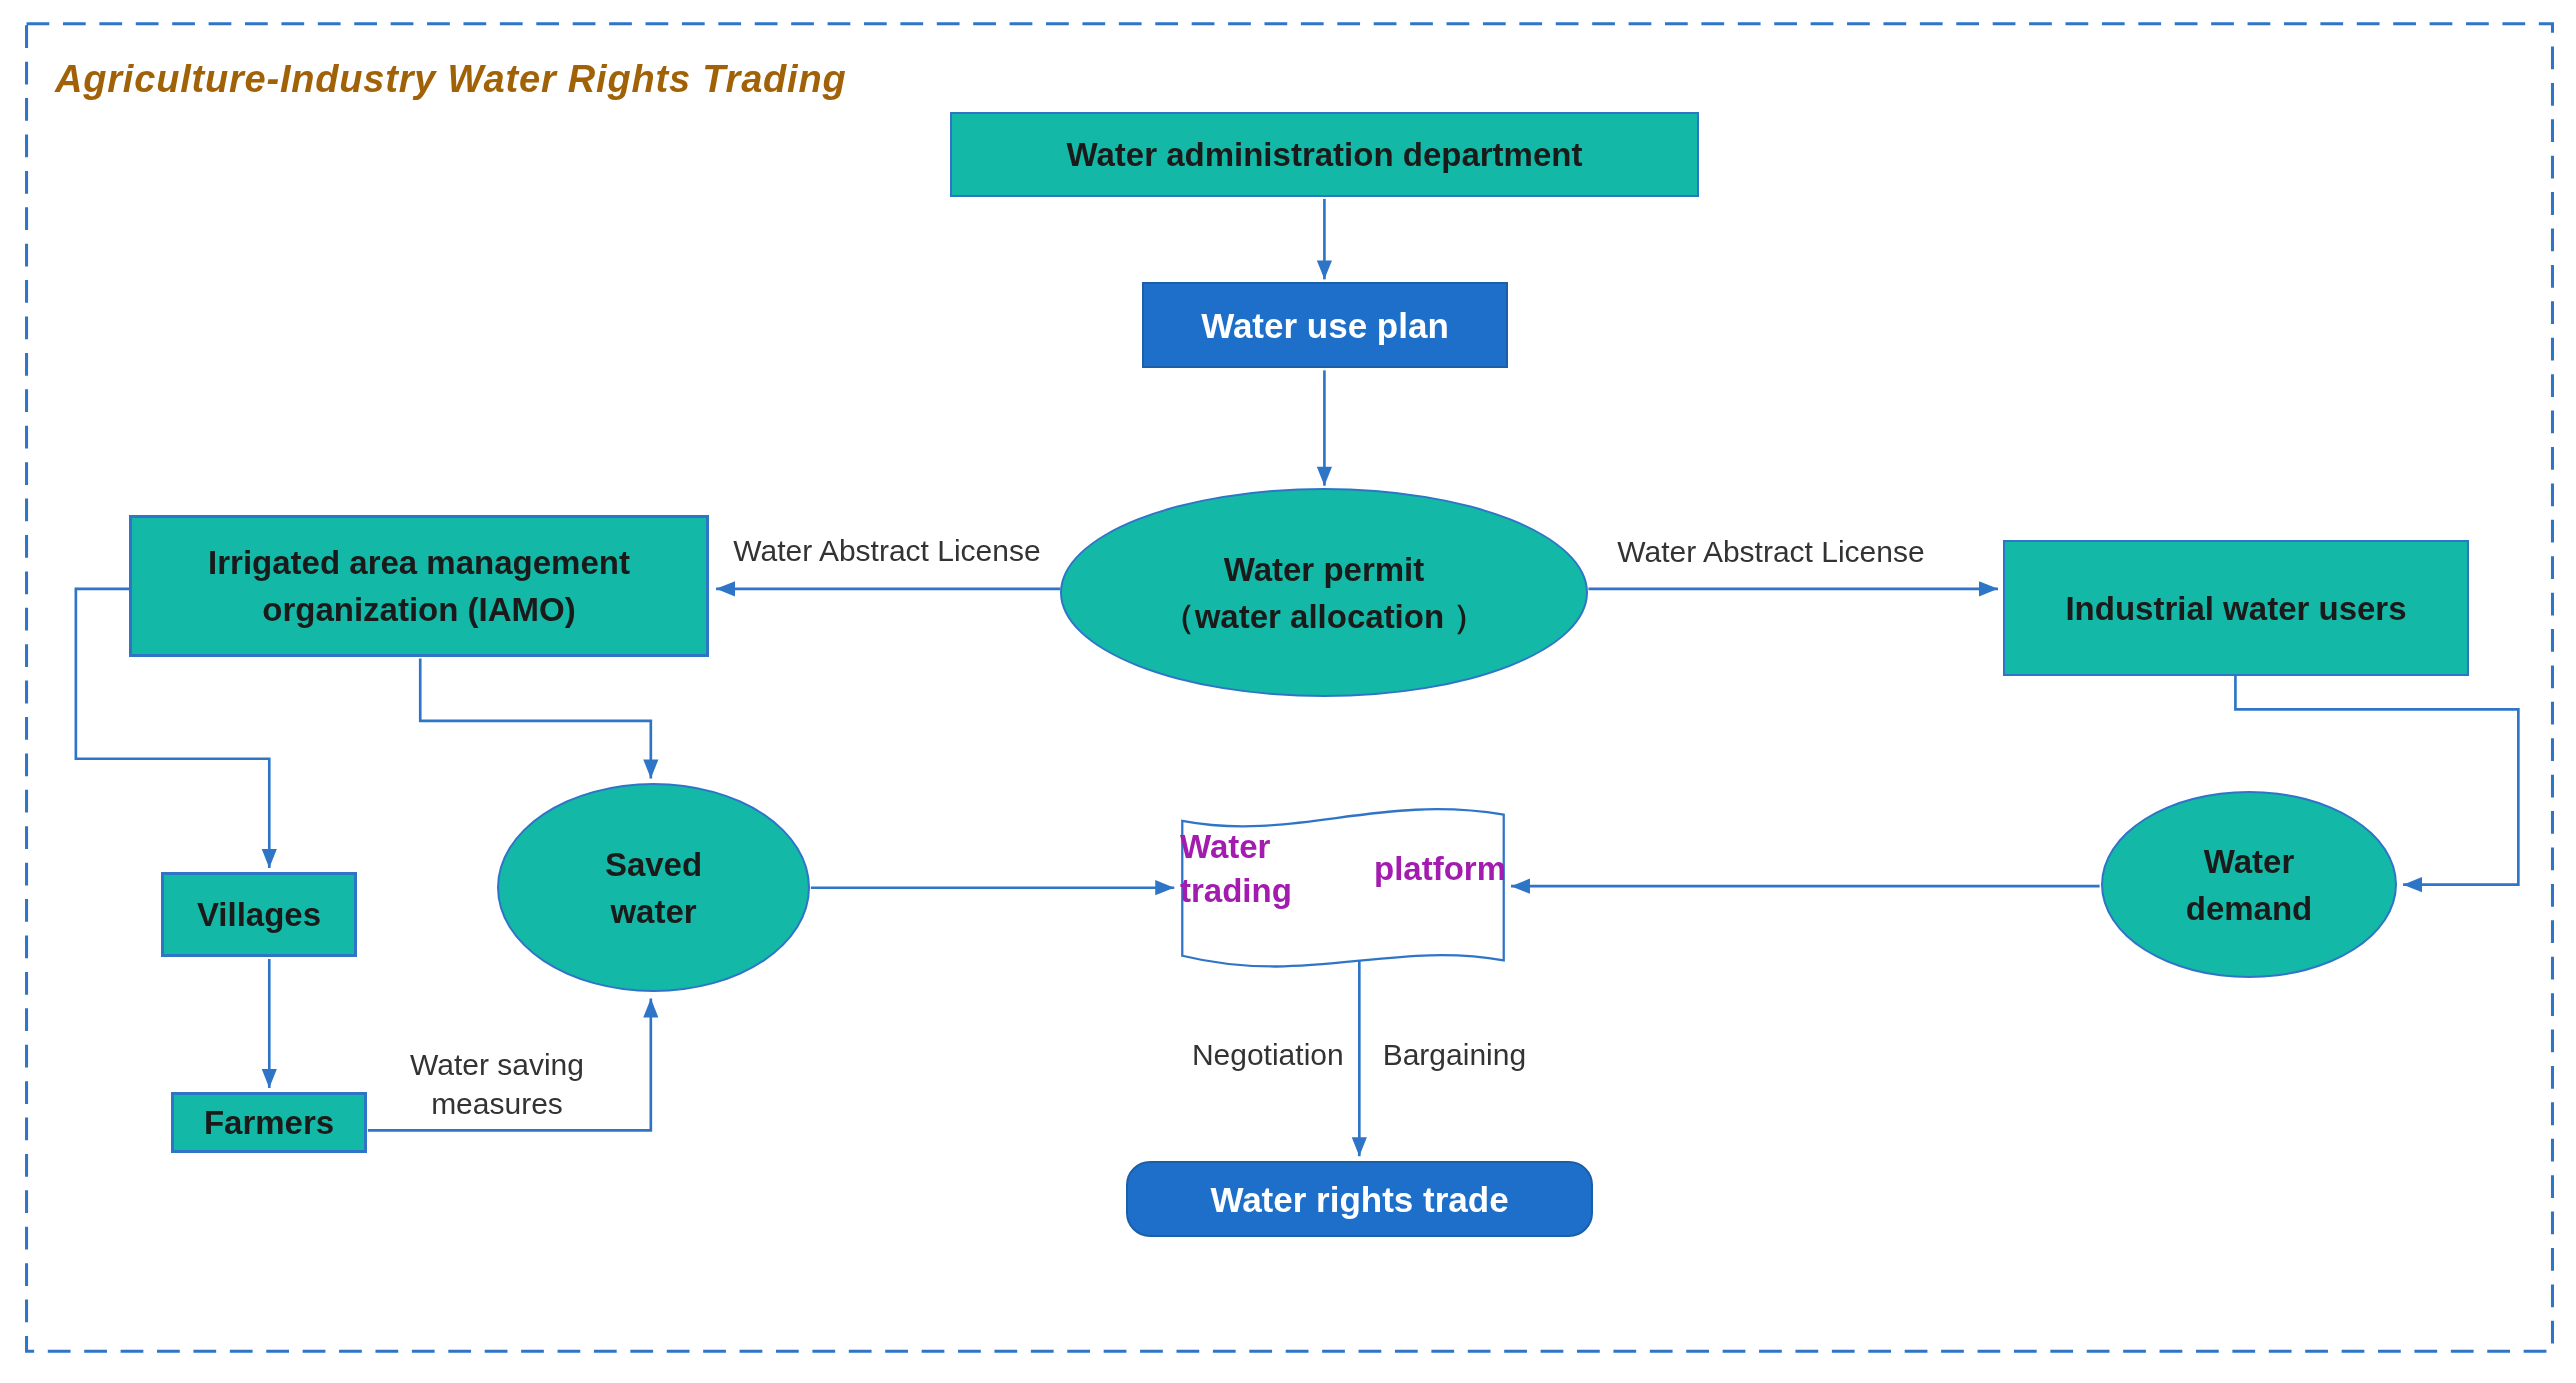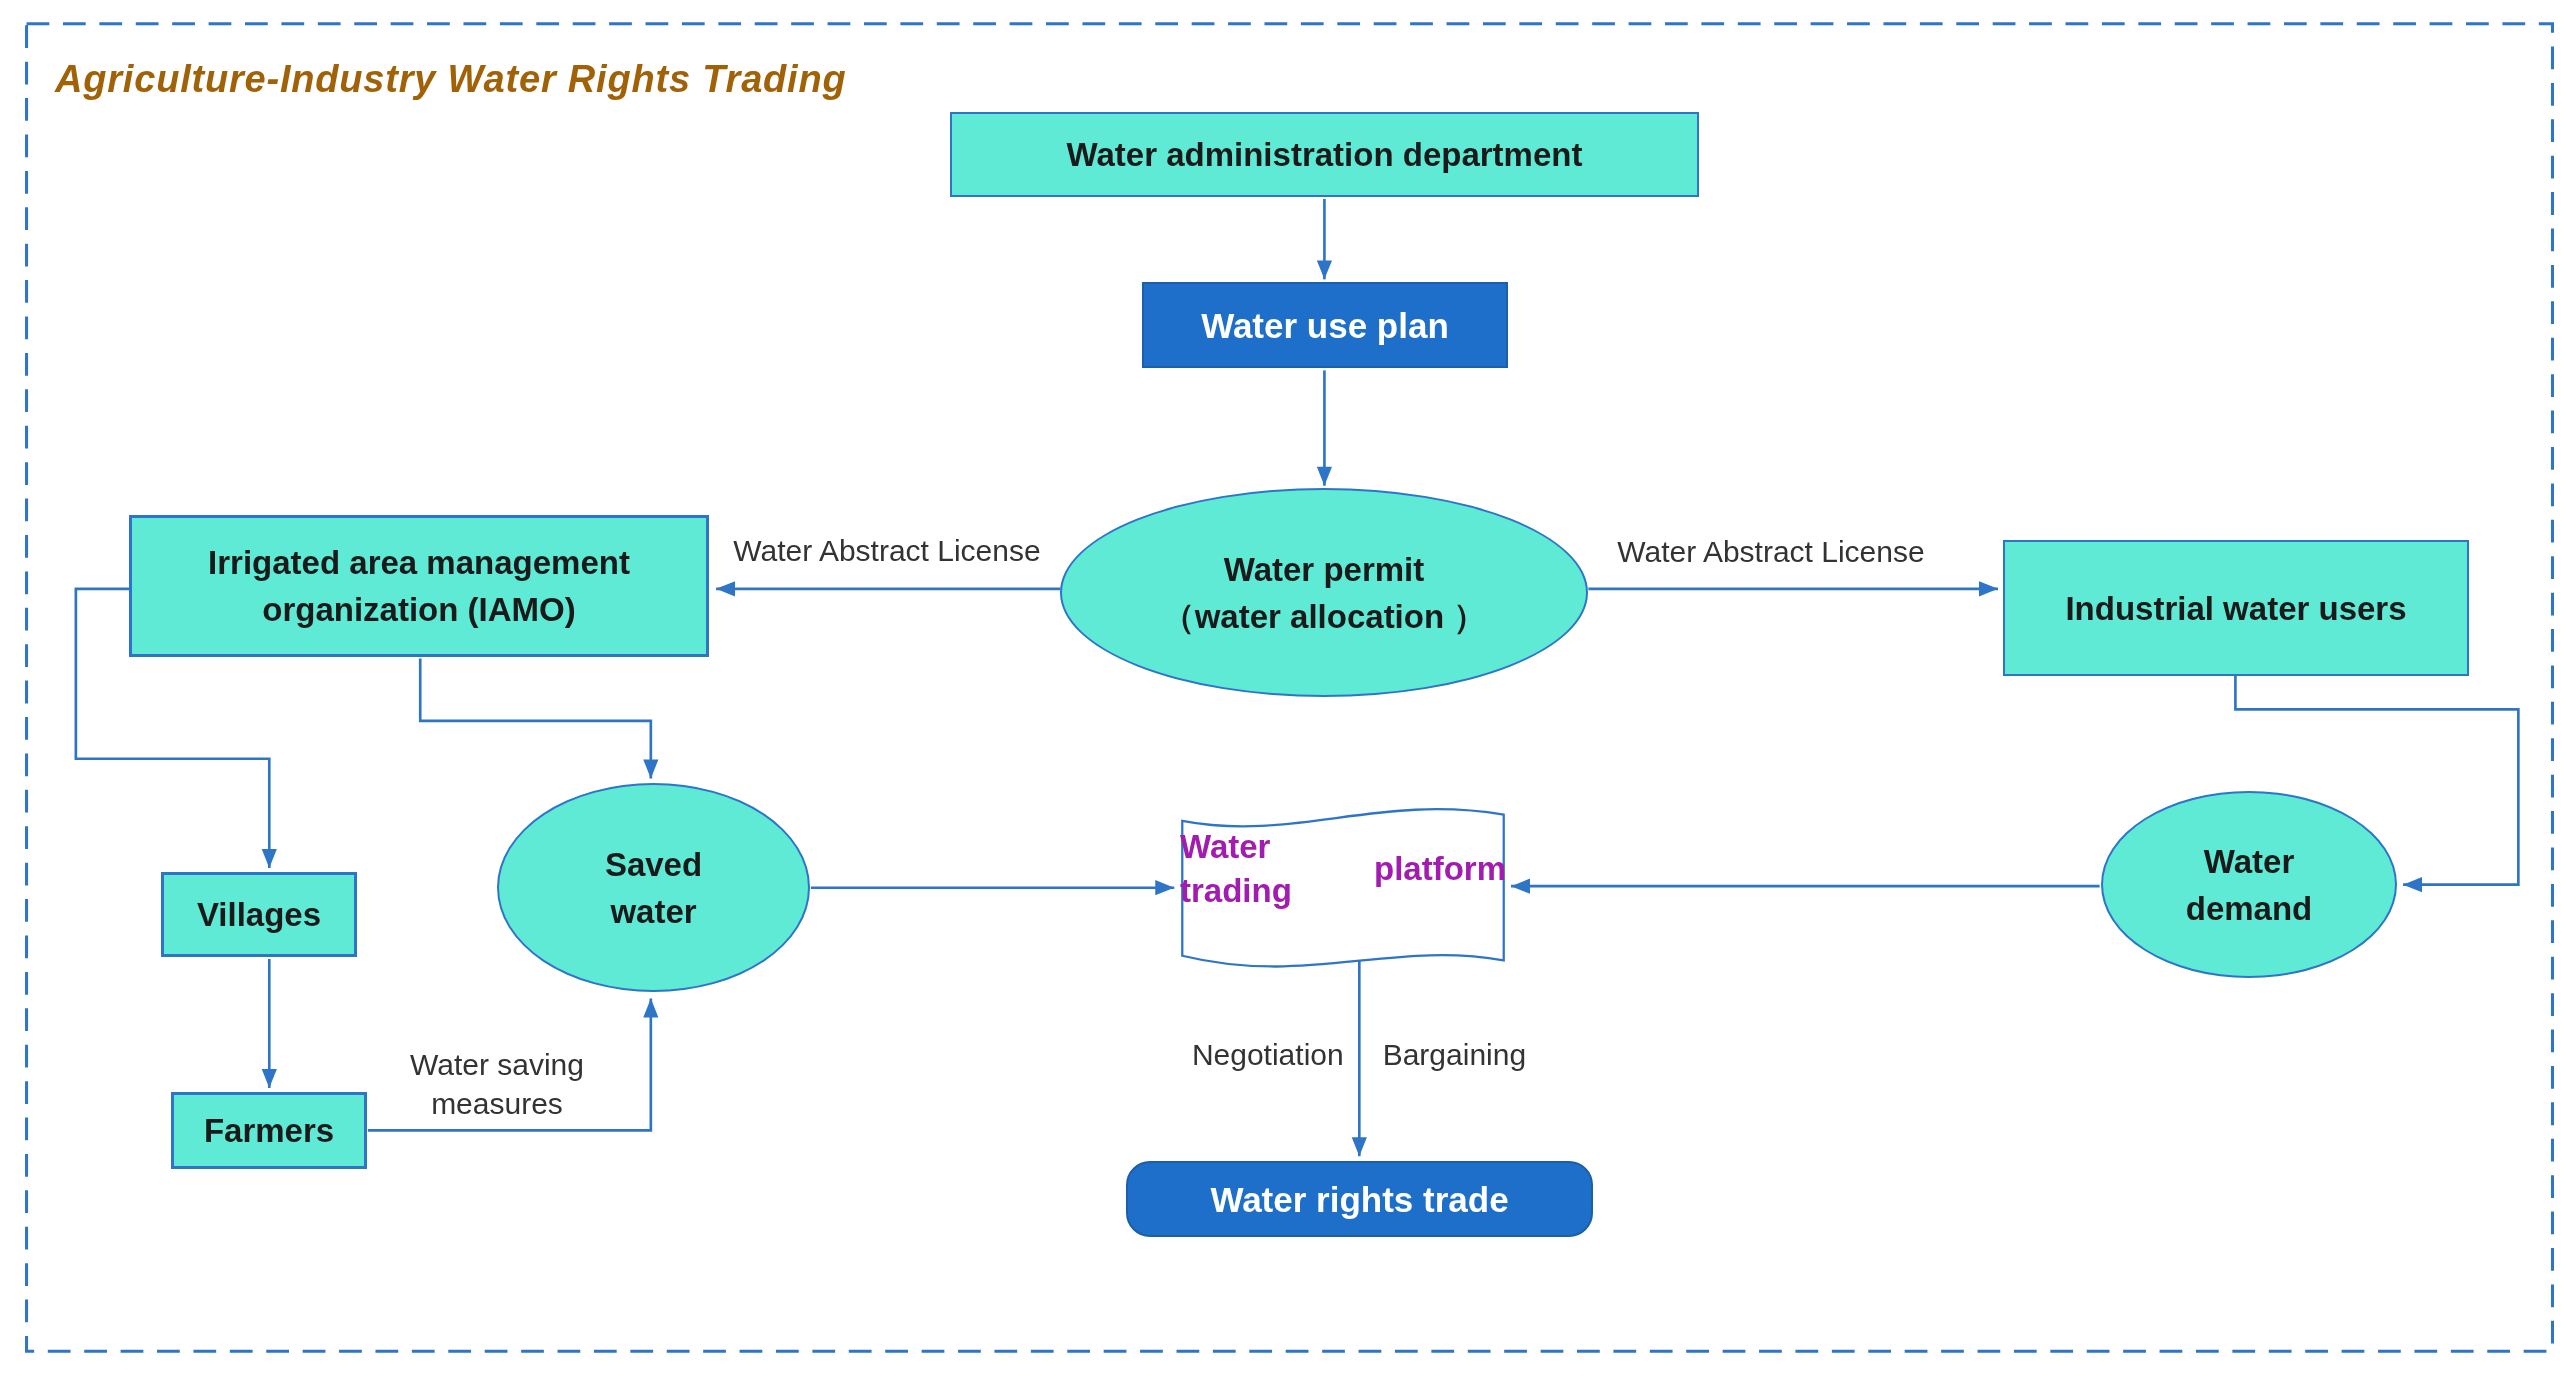--- a/index.html
+++ b/index.html
@@ -10,21 +10,21 @@
     font-family:"Liberation Sans", sans-serif;
     overflow:hidden;
   }
   #connector-layer{position:absolute;left:0;top:0;width:100%;height:100%;}
   .node{
     position:absolute;
     display:flex;flex-direction:column;align-items:center;justify-content:center;
     text-align:center;
     color:#1a1a1a;
     box-sizing:border-box;
-    background:#5eead4;
+    background:#14b8a6;
   }
   .rect-node{border:2.3px solid #2E75C8;}
   .thick{border-width:3px;}
   .ellipse-node{border:2.3px solid #2E75C8;border-radius:50%;}
   .fill-node{
     background:#1D6FC9;
     border:2.3px solid #1A5FA8;
     color:#ffffff;
   }
   .node .l1,.node .l2,.node .single{
@@ -53,21 +53,21 @@
   }
   
   #node-admin{left:950px;top:112px;width:749px;height:85px;}
   #node-plan{left:1142px;top:282px;width:366px;height:86px;}
   #node-permit{left:1060px;top:488px;width:528px;height:209px;}
   #node-iamo{left:129px;top:515px;width:580px;height:142px;}
   #node-industrial{left:2003px;top:540px;width:466px;height:136px;}
   #node-saved{left:497px;top:783px;width:313px;height:209px;}
   #node-demand{left:2101px;top:791px;width:296px;height:187px;}
   #node-villages{left:161px;top:872px;width:196px;height:85px;}
-  #node-farmers{left:171px;top:1092px;width:196px;height:77px;}
+  #node-farmers{left:171px;top:1092px;width:196px;height:61px;}
   #node-trade{left:1126px;top:1161px;width:467px;height:76px;border-radius:24px;}
   
   #label-license-left{left:887px;top:531px;}
   #label-license-right{left:1771px;top:532px;}
   #label-unified{left:986px;top:803px;}
   #label-saving{left:497px;top:1045px;}
   #label-negbar{left:1359px;top:1035px;}
 </style>
 </head>
 <body>

